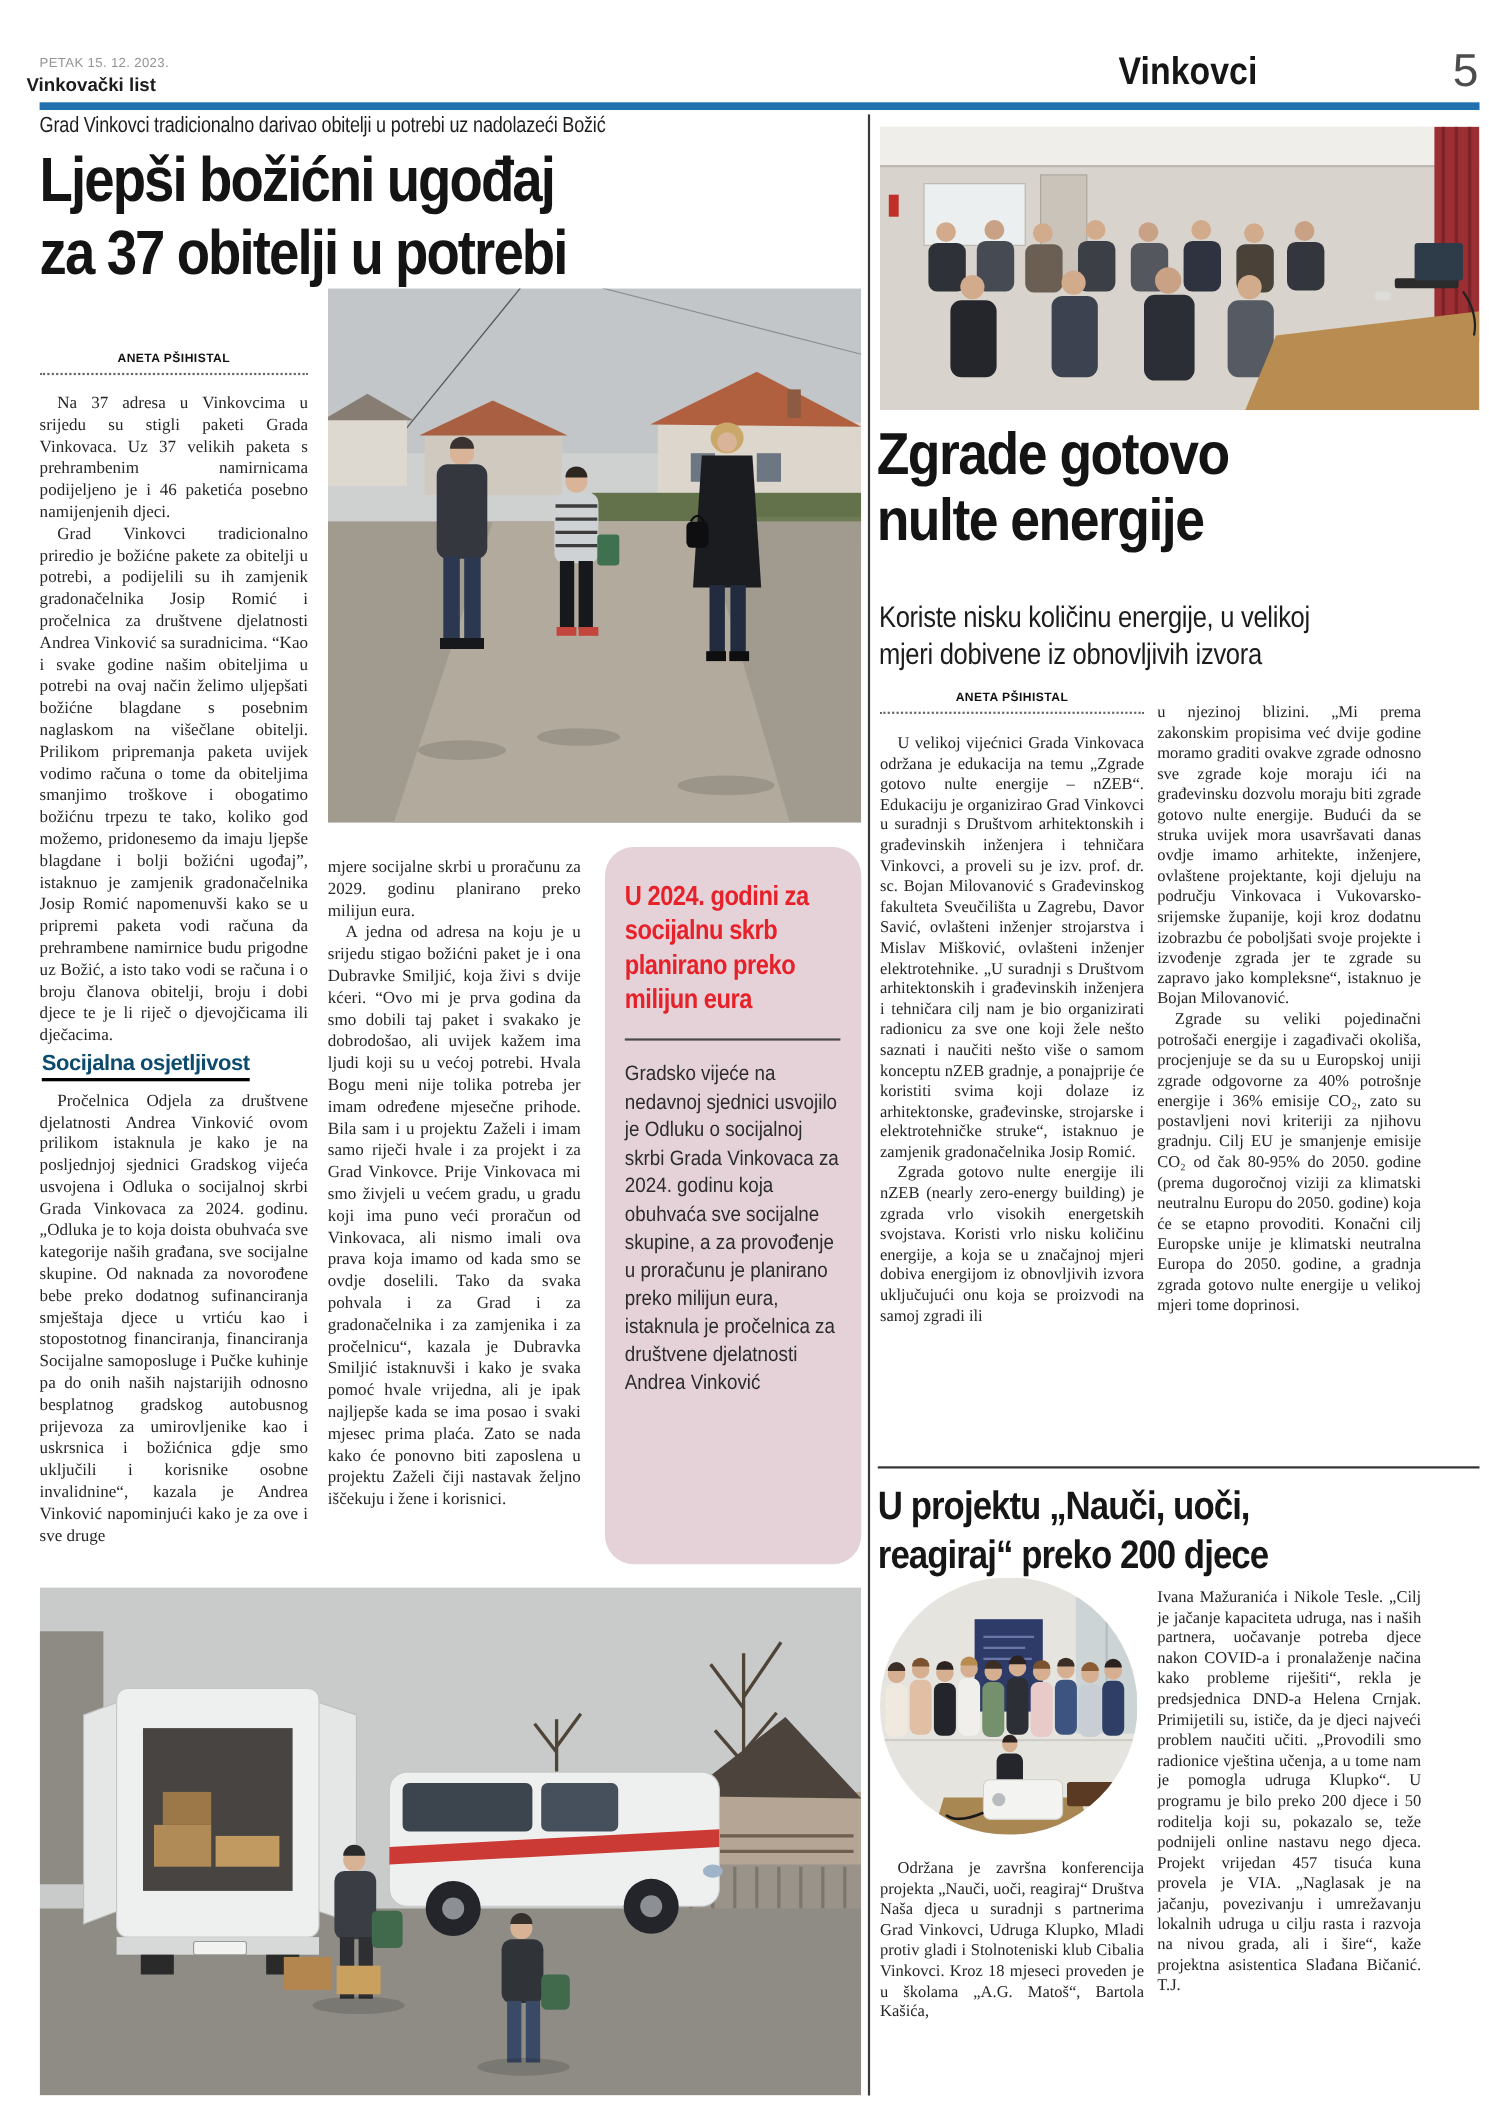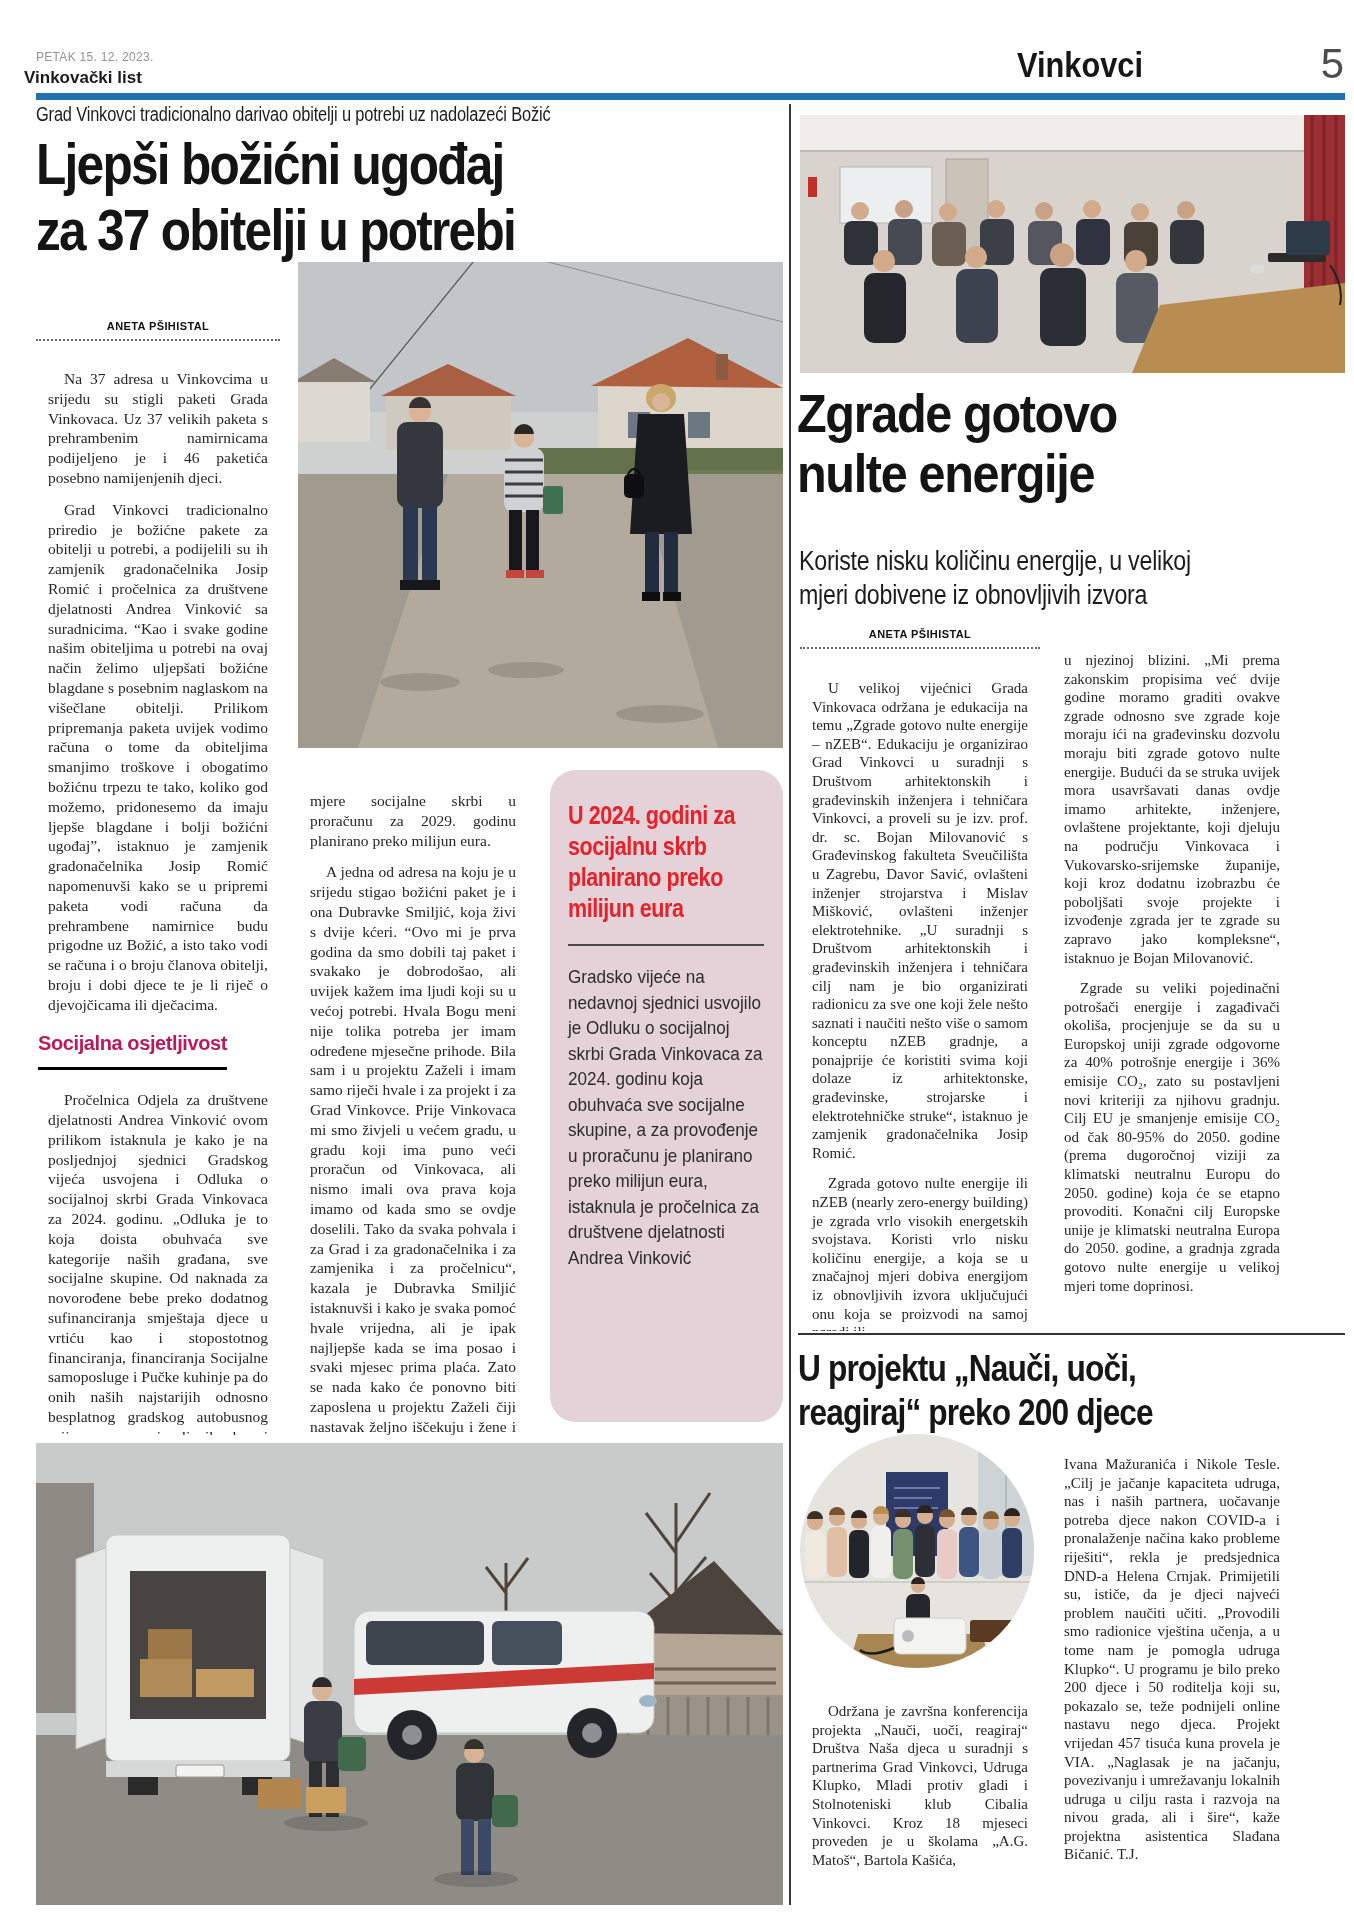--- a/index.html
+++ b/index.html
@@ -19,27 +19,27 @@
   
   #a1-kicker{left:36px;top:103px;width:690px;font-size:20px;color:#1d1d1d;letter-spacing:-.2px;
              transform:scaleX(.82);transform-origin:0 0;}
   #a1-title{left:36px;top:131px;width:712px;font-size:57px;line-height:66px;font-weight:700;
             letter-spacing:-2px;color:#141414;transform:scaleX(.87);transform-origin:0 0;}
   .byline{width:244px;text-align:center;font-size:11px;font-weight:700;letter-spacing:.4px;
           color:#111;border-bottom:2px dotted #666;padding-bottom:7px;}
   #a1-byline{left:36px;top:320px;}
   .bodyL{font-family:"Liberation Serif",serif;font-size:15.5px;line-height:19.8px;
          text-align:justify;color:#262626;overflow:hidden;}
-  .bodyL p,.bodyR p{margin:12px;text-indent:16px;}
+  .bodyL p,.bodyR p{margin:0;text-indent:16px;}
   p.noind{text-indent:0;}
   #a1-col1{left:36px;top:357px;width:244px;height:1078px;}
   #a1-col2{left:298px;top:779px;width:230px;height:662px;}
   .crosshead{display:inline-block;margin:7px 0 8px 2px;font-family:"Liberation Sans",sans-serif;
-             font-size:20px;font-weight:700;letter-spacing:-.4px;color:#be185d;
-             border-bottom:3px solid #000;padding-bottom:14px;}
+             font-size:20px;font-weight:700;letter-spacing:-.4px;color:#0c4a6e;
+             border-bottom:3px solid #000;padding-bottom:2px;}
   
   #infobox{left:550px;top:770px;width:233px;height:652px;background:#e5d2d8;border-radius:26px;
            box-sizing:border-box;padding:30px 18px 16px 18px;}
   #infobox-title{font-size:25px;line-height:31px;font-weight:700;color:#e62129;letter-spacing:-.5px;
                  width:232px;transform:scaleX(.86);transform-origin:0 0;}
   #infobox-div{width:196px;border-top:2px solid #4a4a4a;margin:20px 0 18px 0;}
   #infobox-body{font-size:19px;line-height:25.5px;color:#2c2c2c;width:219px;
                 transform:scaleX(.9);transform-origin:0 0;}
   
   #a2-title{left:797px;top:383px;width:610px;font-size:54px;line-height:60px;font-weight:700;

